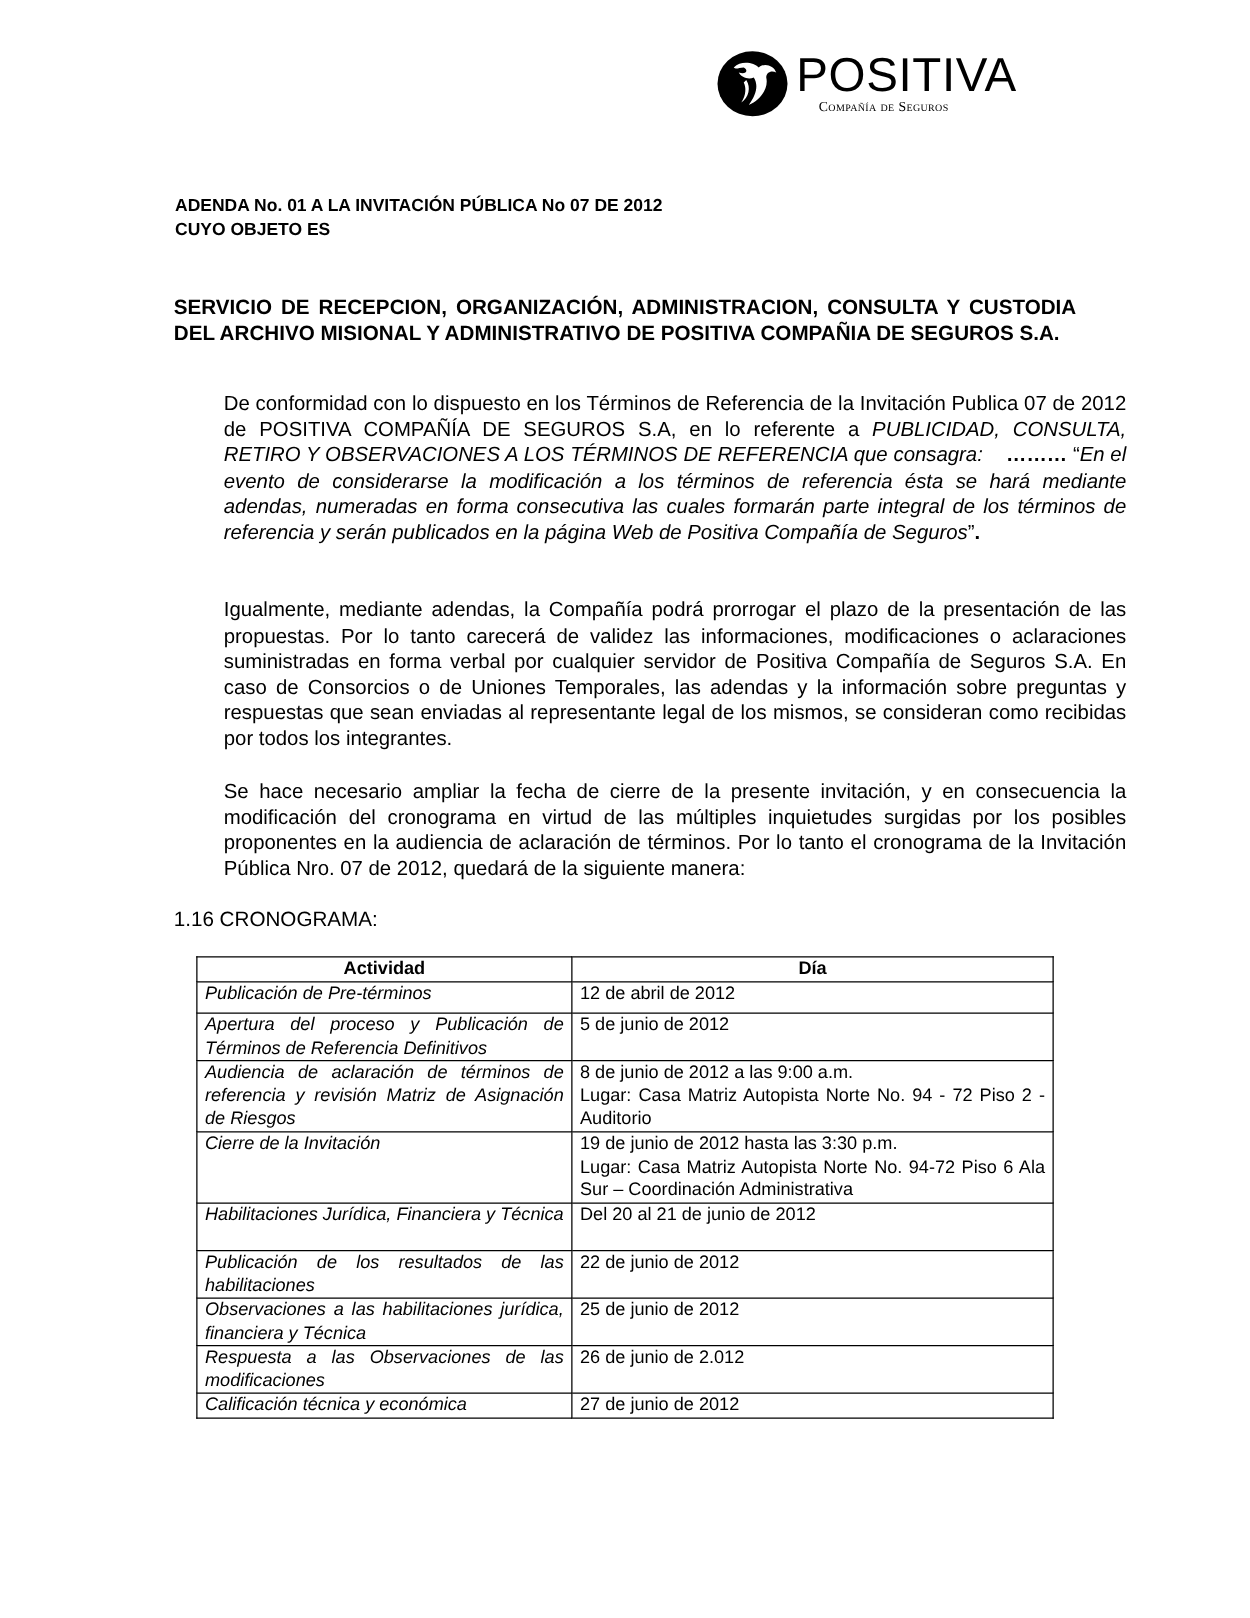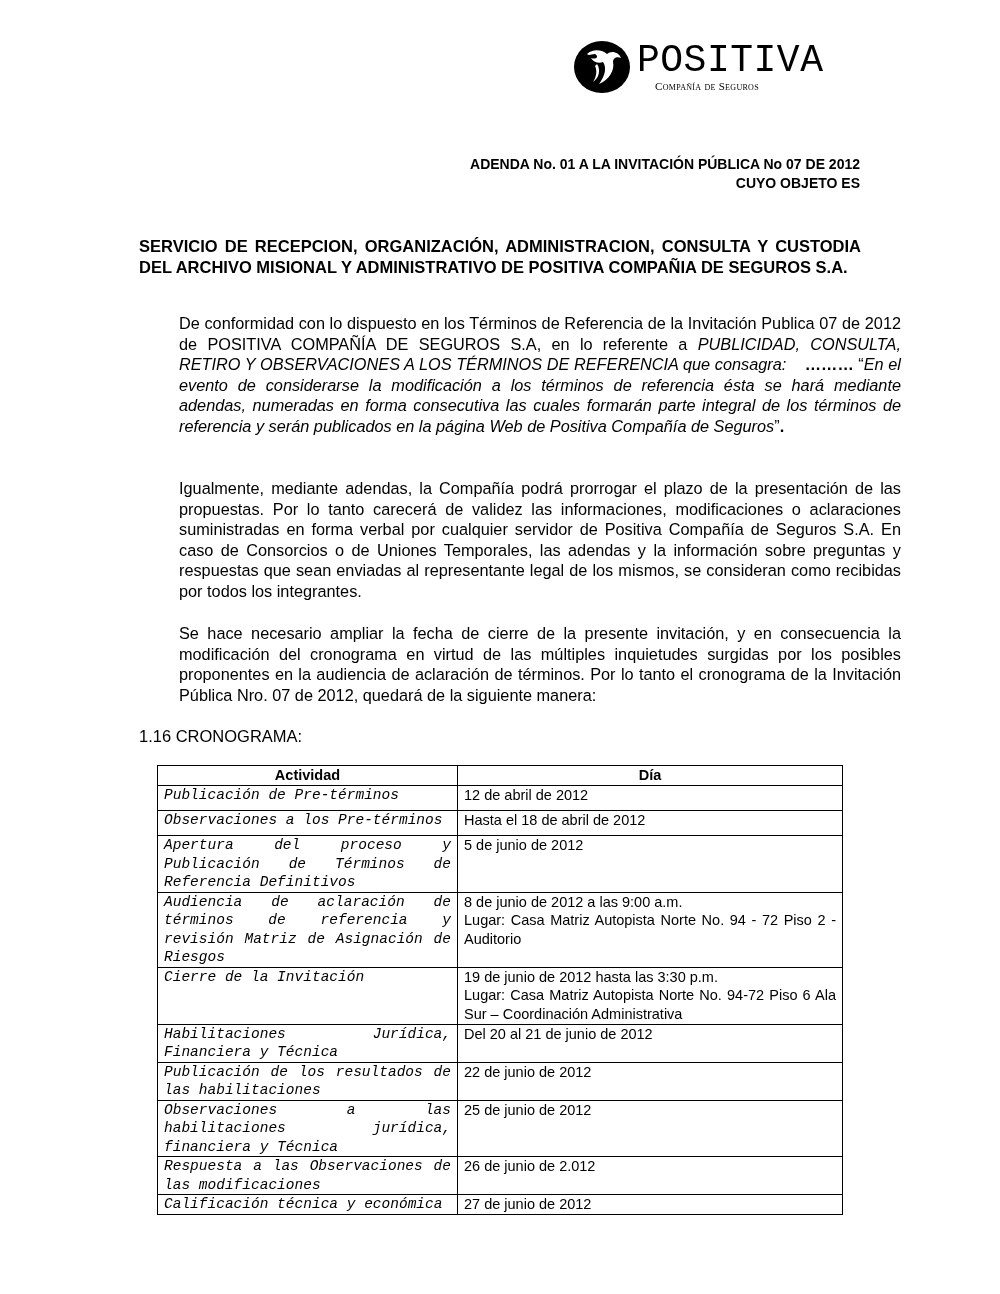--- a/index.html
+++ b/index.html
@@ -1,36 +1,36 @@
 <!DOCTYPE html>
 <html><head>
 <meta charset="utf-8">
 <style>
   html, body { margin: 0; padding: 0; background: #ffffff; }
   body { width: 1000px; height: 1294px; position: relative; overflow: hidden;
          font-family: "Liberation Sans", sans-serif; color: #000; }
   .logo { position: absolute; left: 573px; top: 38px; width: 245px; height: 58px; }
   .logo-mark { position: absolute; left: 0; top: 2px; width: 58px; height: 54px; }
-  .logo-name { position: absolute; left: 64px; top: 4px; font-family: Liberation Mono, monospace;
+  .logo-name { position: absolute; left: 64px; top: 4px; font-family: Liberation Sans, sans-serif;
                font-size: 38px; letter-spacing: 0.5px; line-height: 38px; }
   .logo-sub { position: absolute; left: 82px; top: 42px; font-family: Liberation Serif, serif;
               font-size: 11px; letter-spacing: 0.3px; font-variant: small-caps; }
-  .title { position: absolute; left: 140px; width: 720px; text-align: right;
+  .title { position: absolute; left: 140px; width: 720px; text-align: left;
            font-weight: bold; font-size: 14px; line-height: 19px; }
   .subject { position: absolute; left: 139px; top: 236px; width: 722px; text-align: justify;
              font-weight: bold; font-size: 16.5px; line-height: 20.5px; }
   .para { position: absolute; left: 139px; width: 722px; text-align: justify;
           font-size: 16.3px; line-height: 20.6px; margin-left: 40px; }
   .para i { font-style: italic; }
   .section { position: absolute; left: 139px; top: 727px; font-weight: normal; font-size: 16.5px; }
   table.crono { position: absolute; left: 157px; top: 765px; width: 686px;
                 border-collapse: collapse; font-size: 14.5px; line-height: 18.5px; }
   table.crono th, table.crono td { border: 1.5px solid #000; vertical-align: top; padding: 0 6px; }
   table.crono th { font-weight: bold; text-align: center; height: 19px; }
-  table.crono td.act { width: 287px; font-style: italic; text-align: justify; font-family: Liberation Mono, monospace; }
+  table.crono td.act { width: 287px; font-style: italic; text-align: justify; }
   table.crono td.day { text-align: justify; }
 </style>
 </head>
 <body>
 
 <div class="logo">
   <svg class="logo-mark" viewBox="0 0 58 54">
     <ellipse cx="29" cy="27" rx="28" ry="26" fill="#000"></ellipse>
     <path d="M14 14 C20 8, 30 10, 34 14 C38 10, 46 12, 48 18 C44 16, 40 18, 40 22 C42 30, 36 40, 26 44 C32 36, 34 28, 30 22 C26 24, 20 22, 18 18 C24 20, 26 16, 22 14 C18 14, 16 16, 14 14 Z" fill="#fff"></path>
     <path d="M24 24 C28 30, 26 38, 20 42 C24 36, 24 30, 22 26 Z" fill="#fff"></path>
@@ -59,26 +59,20 @@
     <tr>
       <th>Actividad</th>
       <th>Día</th>
     </tr>
   </thead>
   <tbody id="crono-body">
       <tr style="height: 25px;">
         <td class="act">Publicación de Pre-términos</td>
         <td class="day">
           <div>12 de abril de 2012</div>
-        </td>
-      </tr>
-      <tr style="height: 25px;">
-        <td class="act">Observaciones a los Pre-términos</td>
-        <td class="day">
-          <div>Hasta el 18 de abril de 2012</div>
         </td>
       </tr>
       <tr style="height: 38px;">
         <td class="act">Apertura del proceso y Publicación de Términos de Referencia Definitivos</td>
         <td class="day">
           <div>5 de junio de 2012</div>
         </td>
       </tr>
       <tr style="height: 57px;">
         <td class="act">Audiencia de aclaración de términos de referencia y revisión Matriz de Asignación de Riesgos</td>

